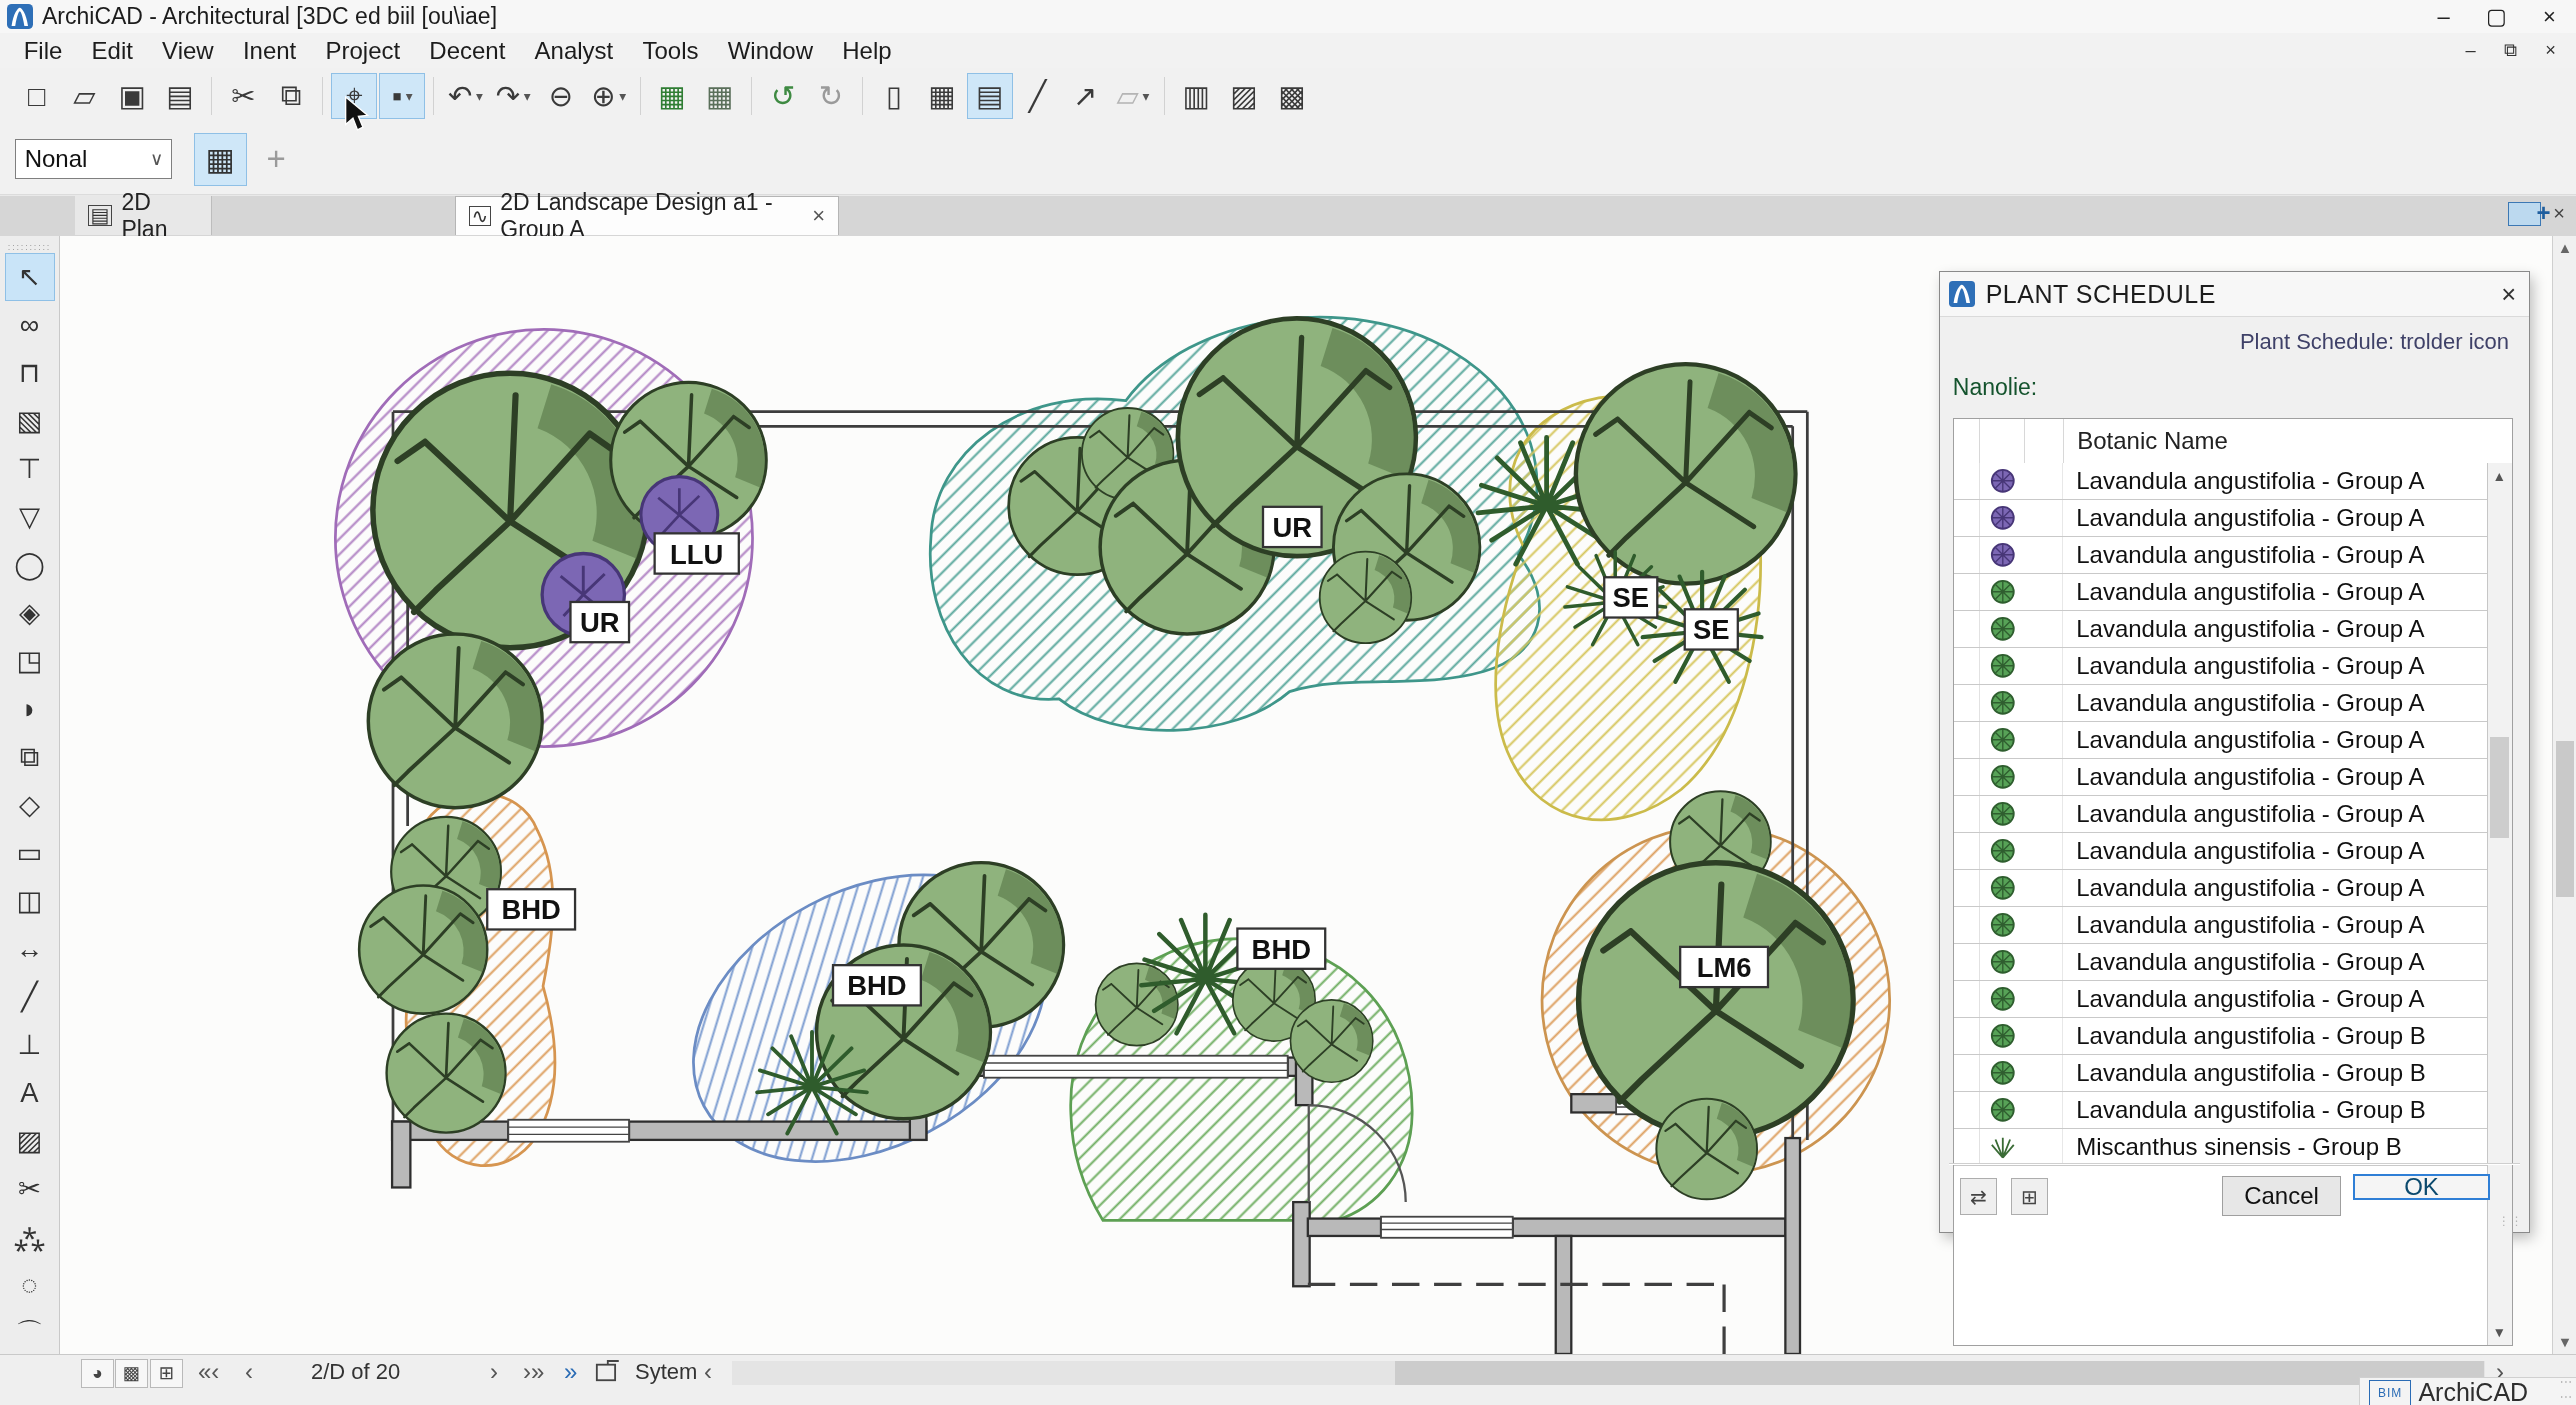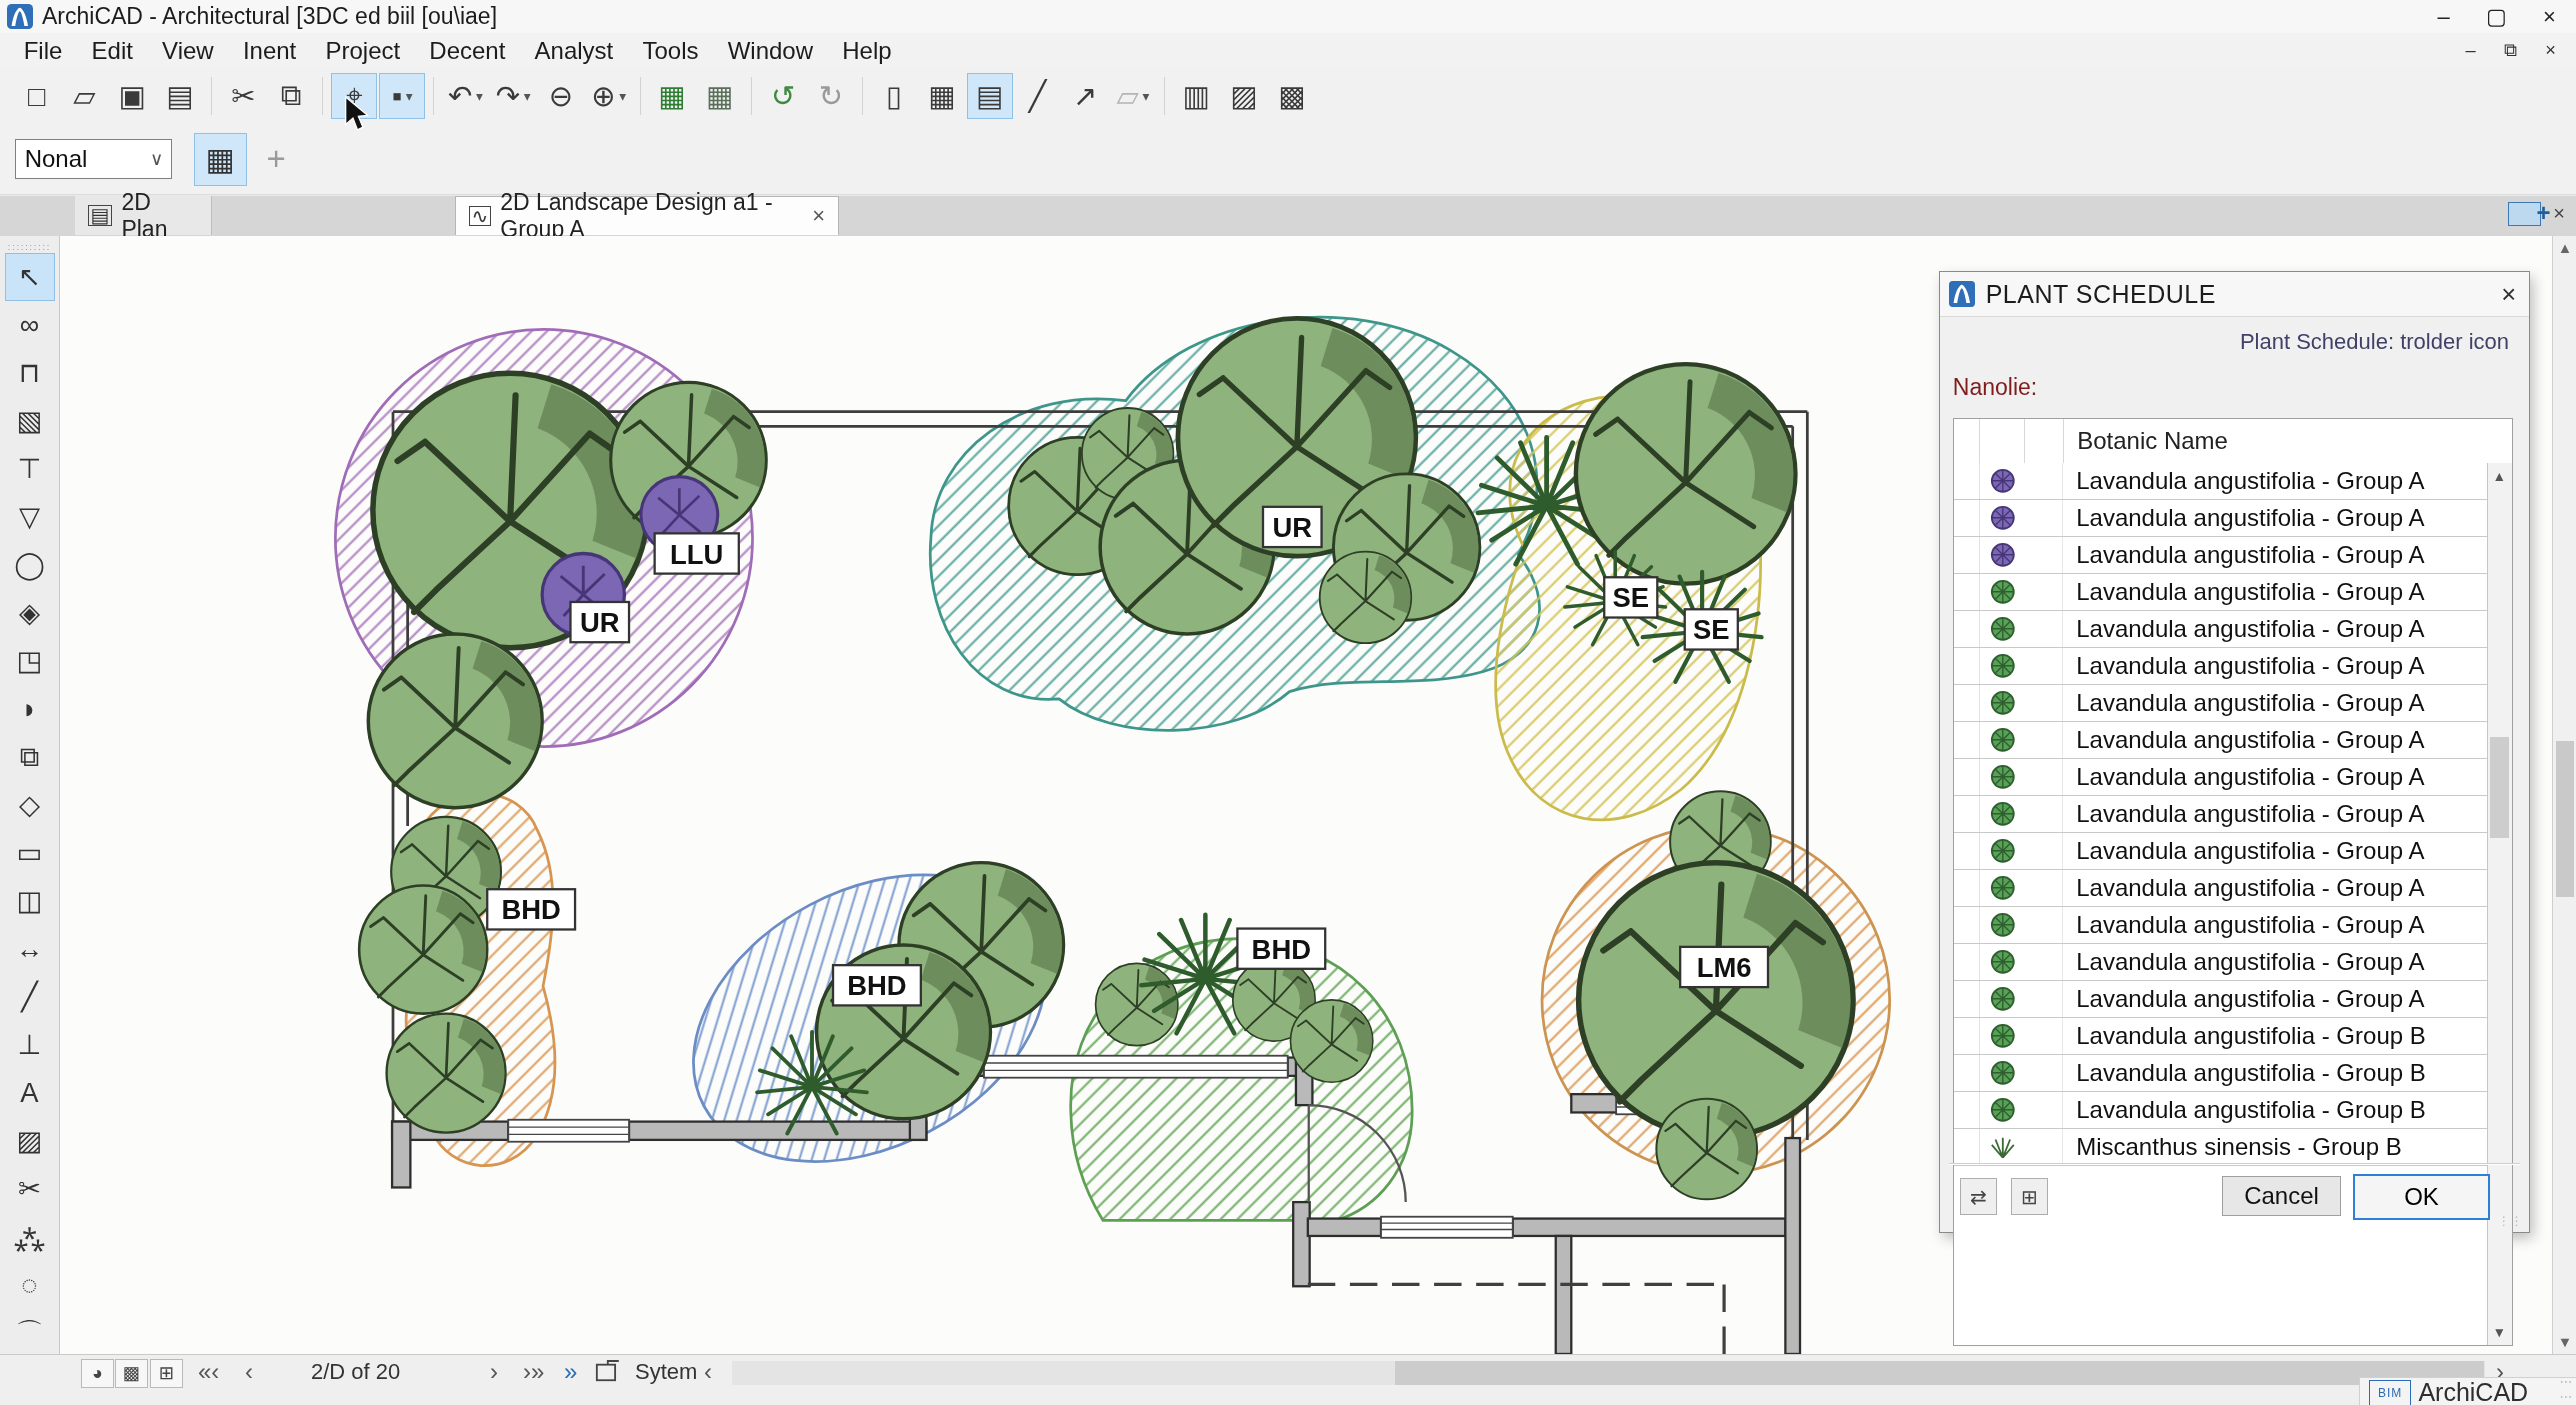--- a/index.html
+++ b/index.html
@@ -68,39 +68,39 @@
   #brand-name{font-size:25px;color:#2e2e2e;}
   #grip{position:absolute;right:1.8px;bottom:1.8px;color:#aaa;font-size:12.8px;letter-spacing:1.8px;}
   
   #dialog{left:1939px;top:271px;width:591px;height:962px;background:#f0f0f0;border:0.9px solid #8a8a8a;box-shadow:3.7px 5.5px 12.8px rgba(0,0,0,.25);box-sizing:border-box;}
   #dlg-title{height:44px;background:#f7f7f7;border-bottom:0.9px solid #dadada;display:flex;align-items:center;}
   #dlg-logo{width:25.6px;height:25.6px;border-radius:3.7px;background:#2e6fb7;margin:0 11px 0 9.1px;position:relative;}
   #dlg-title-text{font-size:25px;color:#1c1c1c;letter-spacing:0.5px;}
   #dlg-close{margin-left:auto;margin-right:12.8px;font-size:25.6px;color:#333;}
   #dlg-hint{position:absolute;right:20px;top:57px;font-size:22px;color:#3f4168;}
   #dlg-fieldrow{position:absolute;left:12.8px;top:95px;right:12.8px;height:40px;display:flex;align-items:center;}
-  #dlg-fieldlabel{font-size:23px;color:#7f1d1d;margin-right:12.8px;}
+  #dlg-fieldlabel{font-size:23px;color:#14532d;margin-right:12.8px;}
   #dlg-input{flex:1;height:38px;background:#fff;border:0.9px solid #9a9a9a;font-size:23px;color:#222;display:flex;align-items:center;padding-left:9.1px;}
   #dlg-list{position:absolute;left:12.8px;top:146px;width:560px;height:928px;background:#fff;border:0.9px solid #a0a0a0;box-sizing:border-box;overflow:hidden;}
   #dlg-header{height:44px;border-bottom:0.9px solid #c6c6c6;display:flex;align-items:center;}
   #dlg-header .hspacer{border-right:0.9px solid #d8d8d8;height:100%;}
   #col-header-text{font-size:24px;color:#222;padding-left:12.8px;}
   #rows{position:absolute;left:0;top:44px;right:24px;bottom:0;overflow:hidden;}
   .srow{height:36px;display:flex;align-items:center;border-bottom:0.9px solid #c9c9c9;background:#fff;}
   .srow .c1{width:25.6px;height:100%;border-right:0.9px solid #e2e2e2;}
   .srow .c2{width:44px;height:100%;display:flex;align-items:center;justify-content:center;}
   .srow .c3{width:38px;height:100%;border-right:0.9px solid #e8e8e8;}
   .srow .nm{font-size:24px;color:#111;padding-left:12.8px;white-space:nowrap;}
   #list-scroll{position:absolute;right:0;top:44px;width:24px;bottom:0;background:#f2f2f2;border-left:0.9px solid #c6c6c6;}
   #list-scroll .arr{position:absolute;left:0;width:23px;text-align:center;color:#555;font-size:13.7px;}
   #list-thumb{position:absolute;left:1.8px;top:274px;width:19px;height:101px;background:#cdcdcd;}
   #dlg-sep{position:absolute;left:9.1px;right:9.1px;top:891px;height:0.9px;background:#cfcfcf;border-bottom:0.9px solid #fff;}
   .dlg-iconbtn{position:absolute;top:906px;width:35px;height:35px;border:0.9px solid #adadad;background:#efefef;display:flex;align-items:center;justify-content:center;font-size:20px;color:#444;}
   #dlg-cancel{position:absolute;left:282px;top:904px;width:117px;height:38px;background:#e7e7e7;border:0.9px solid #9f9f9f;display:flex;align-items:center;justify-content:center;font-size:24px;color:#111;}
-  #dlg-ok{position:absolute;left:413px;top:902px;width:137px;height:46px;background:#f5f5f5;border:2.7px solid #2f7fd6;display:flex;align-items:center;justify-content:center;font-size:24px;color:#000000;box-sizing:border-box;}
+  #dlg-ok{position:absolute;left:413px;top:902px;width:137px;height:26px;background:#f5f5f5;border:2.7px solid #2f7fd6;display:flex;align-items:center;justify-content:center;font-size:24px;color:#0c4a6e;box-sizing:border-box;}
   #dlg-grip{position:absolute;right:5.5px;bottom:3.7px;color:#b5b5b5;font-size:12px;letter-spacing:0.9px;}
   
   #cursor{left:342px;top:95px;width:31px;height:37px;z-index:50;}
 </style>
 </head>
 <body>
 
 <div id="titlebar" class="abs" data-name="title-bar">
   <span id="app-logo" data-name="archicad-logo-icon">
     <svg width="25.6" height="25.6" viewBox="0 0 28 28">

